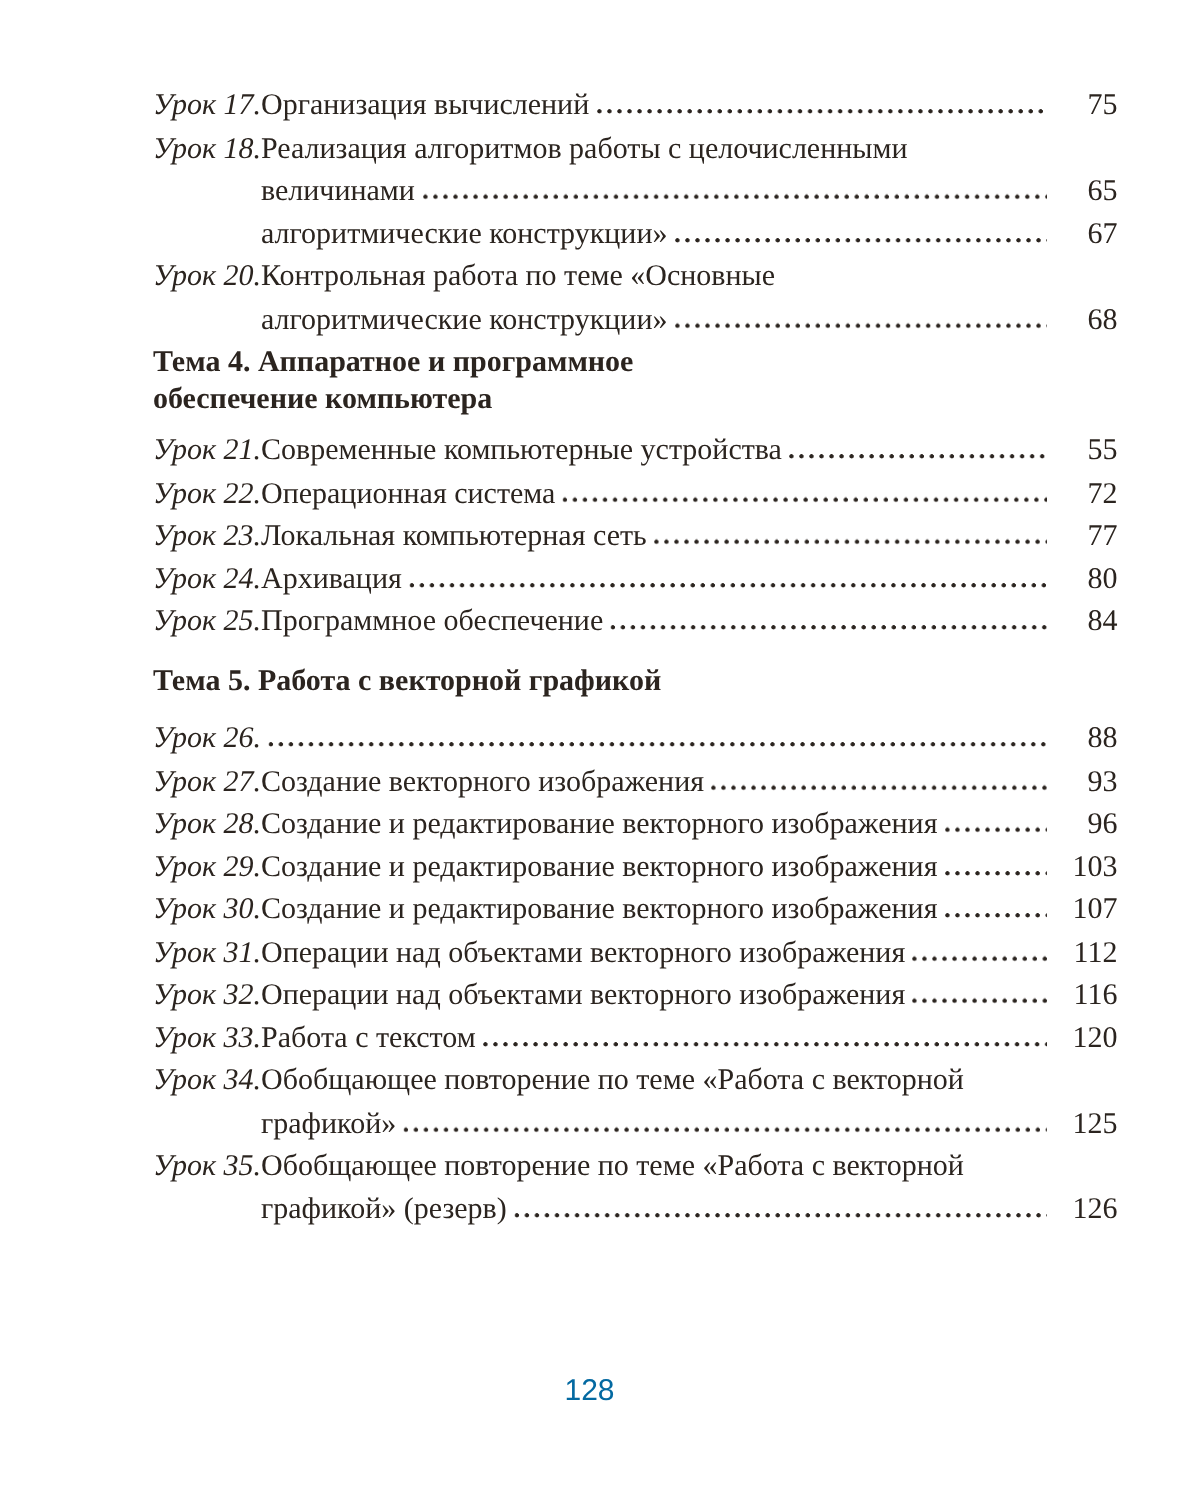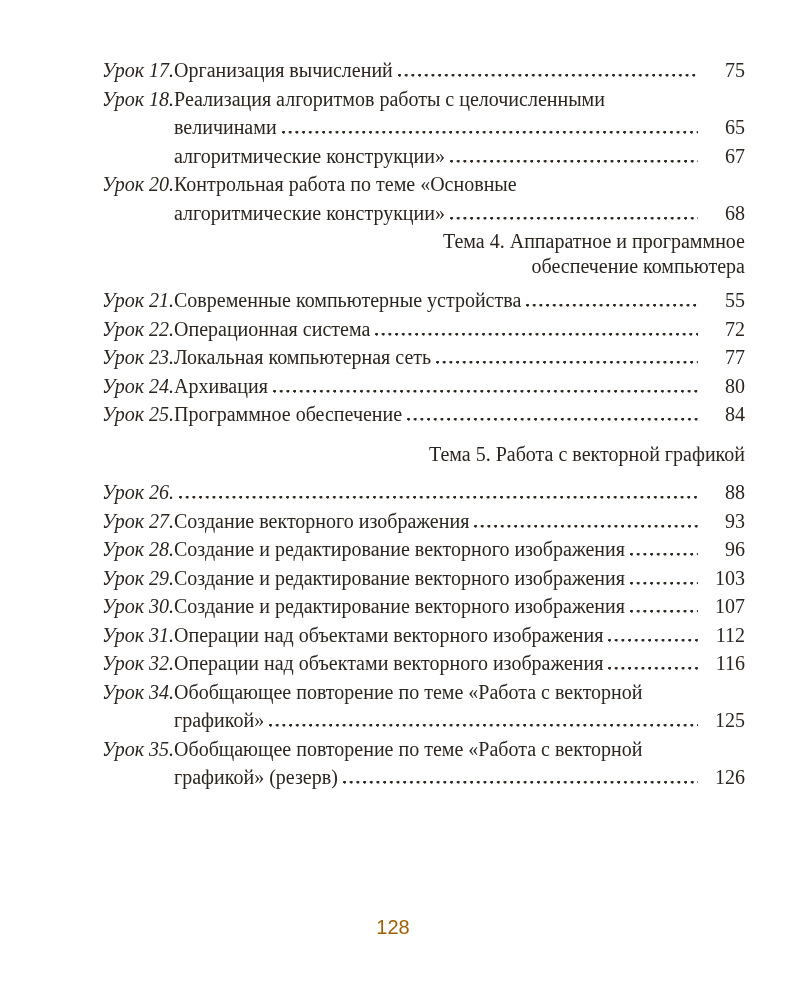--- a/index.html
+++ b/index.html
@@ -17,24 +17,24 @@
   }
   .toc {
     position: absolute;
     left: 85px; top: 56px;
     width: 643px;
     font-size: 20px;
     line-height: 28.5px;
     margin-left: 17px;
   }
   .heading {
-    font-weight: normal;
+    font-weight: bold;
     font-size: 20px;
     line-height: 24.5px;
-    text-align: right;
+    text-align: left;
     margin: 10px 0 10px 0;
   }
   .toc-section:nth-child(2) .heading { margin: 2px 0 8px 0; }
   .toc-section:nth-child(3) .heading { margin: 13px 0 12px 0; }
   .row {
     display: flex;
     align-items: baseline;
     width: 100%;
   }
   .label {
@@ -58,21 +58,21 @@
     text-align: right;
     white-space: nowrap;
   }
   .footer {
     position: absolute;
     left: 0; top: 916px;
     width: 786px;
     text-align: center;
     font-family: "Liberation Sans", sans-serif;
     font-size: 20px;
-    color: #a16207;
+    color: #0369a1;
   }
 </style>
 </head>
 <body>
 
 <div class="page">
   <main class="toc">
       <section class="toc-section">
         <div class="entry">
           <div class="row">
@@ -211,20 +211,28 @@
             <span class="leader"></span>
             <span class="pg">112</span>
           </div>
         </div>
         <div class="entry">
           <div class="row">
             <span class="label">Урок 32.</span>
             <span class="text">Операции над объектами векторного изображения</span>
             <span class="leader"></span>
             <span class="pg">116</span>
+          </div>
+        </div>
+        <div class="entry">
+          <div class="row">
+            <span class="label">Урок 33.</span>
+            <span class="text">Работа с текстом</span>
+            <span class="leader"></span>
+            <span class="pg">120</span>
           </div>
         </div>
         <div class="entry">
           <div class="row">
             <span class="label">Урок 34.</span>
             <span class="text">Обобщающее повторение по теме «Работа с векторной</span>
           </div>
           <div class="row">
             <span class="label"></span>
             <span class="text">графикой»</span>

